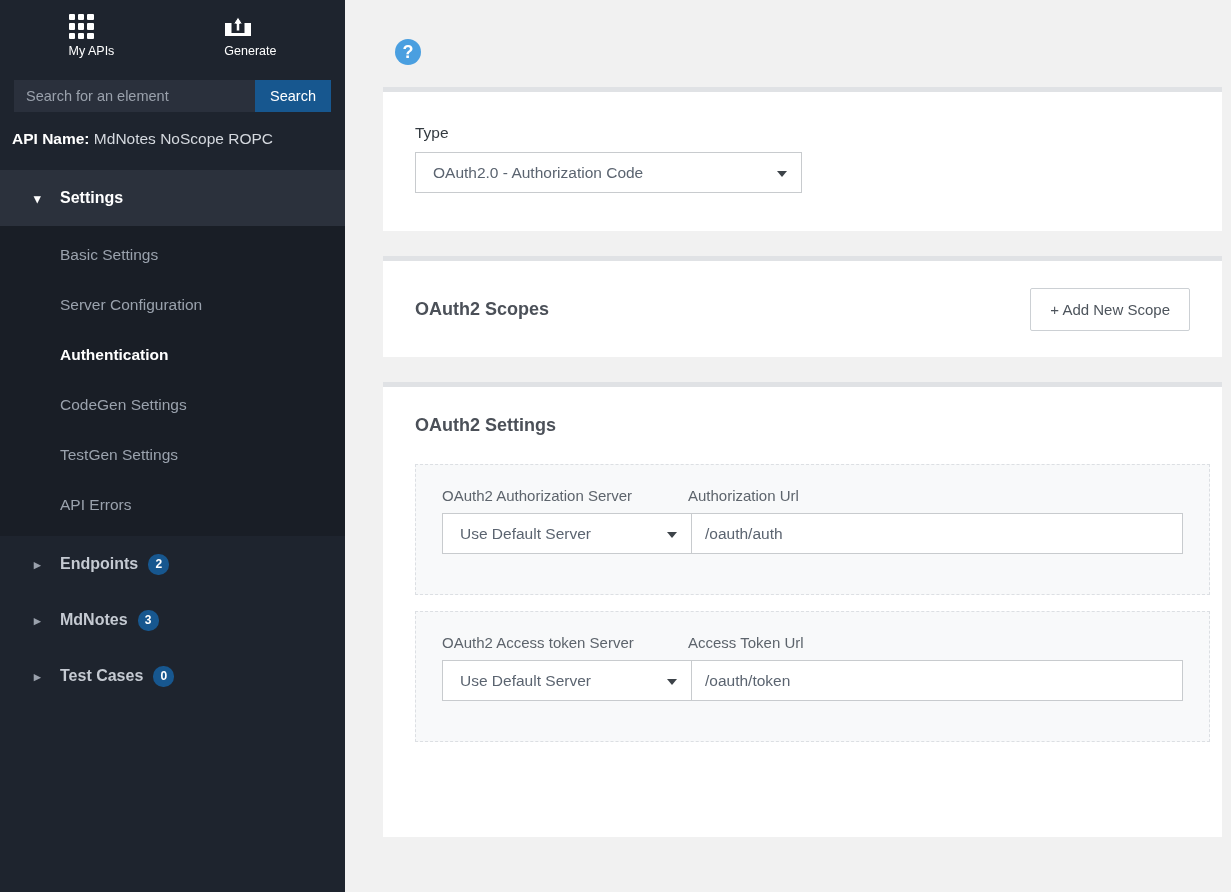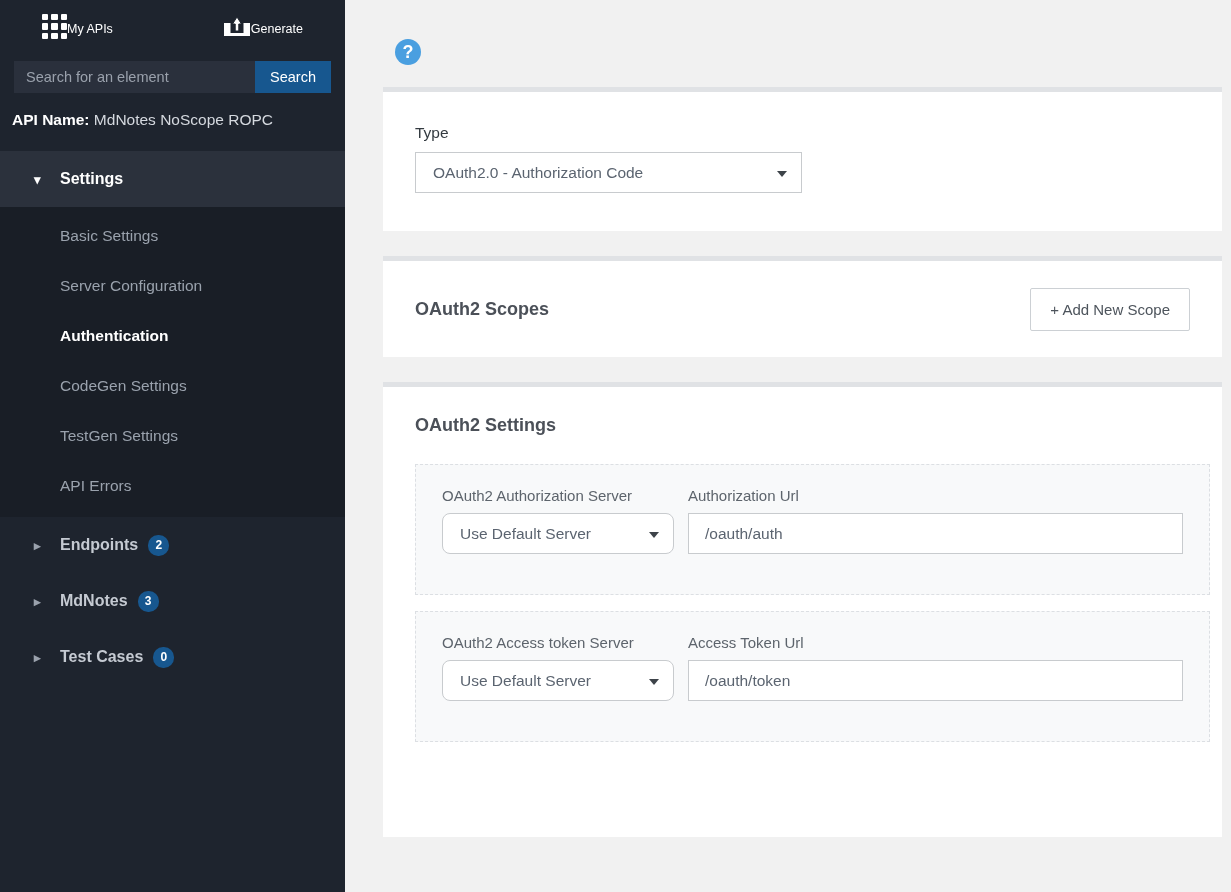--- a/index.html
+++ b/index.html
@@ -29,22 +29,21 @@
     color: #ffffff;
   }
   .quick-actions {
     display: flex;
     justify-content: center;
     gap: 110px;
     margin-top: 14px;
   }
   .qa-item {
     display: flex;
-    flex-direction: row;
-    align-items: center;
+    flex-direction: column;
     cursor: pointer;
   }
   .qa-label {
     font-size: 12.5px;
     color: #ffffff;
     margin-top: 5px;
   }
   .grid-icon {
     width: 25px; height: 25px;
     display: grid;
@@ -254,21 +253,21 @@
     width: 100%;
     height: 41px;
     border: 1px solid #c8cbce;
     background: #ffffff;
     font-size: 15.5px;
     color: #5b6470;
     padding: 0 16px;
     outline: none;
     font-family: "Liberation Sans", sans-serif;
   }
-  .select-server { width: 232px; border-radius: 8px; }
+  .select-server { width: 250px; }
 </style>
 </head>
 <body>
 
 <div class="app">
 
   <aside class="sidebar">
 
 
     <div class="quick-actions">

